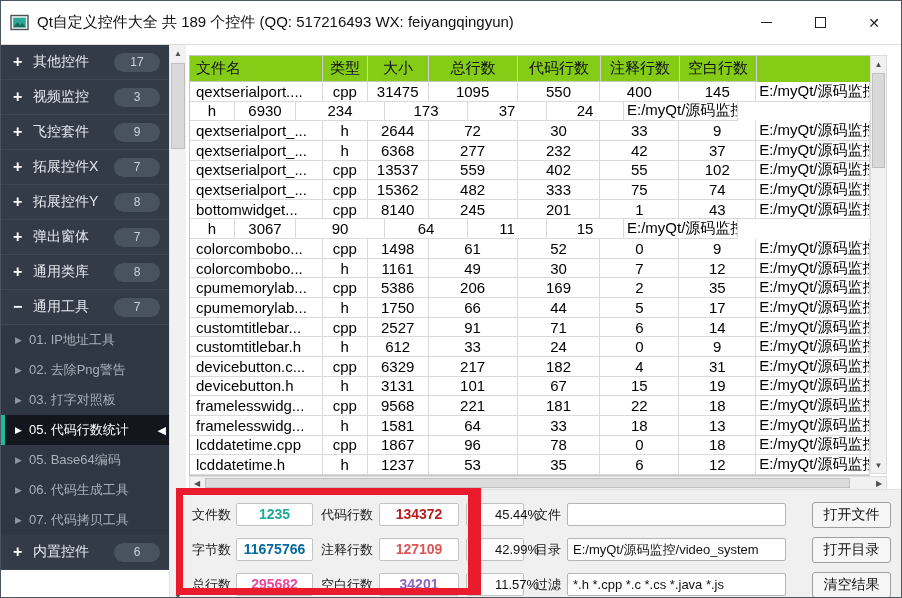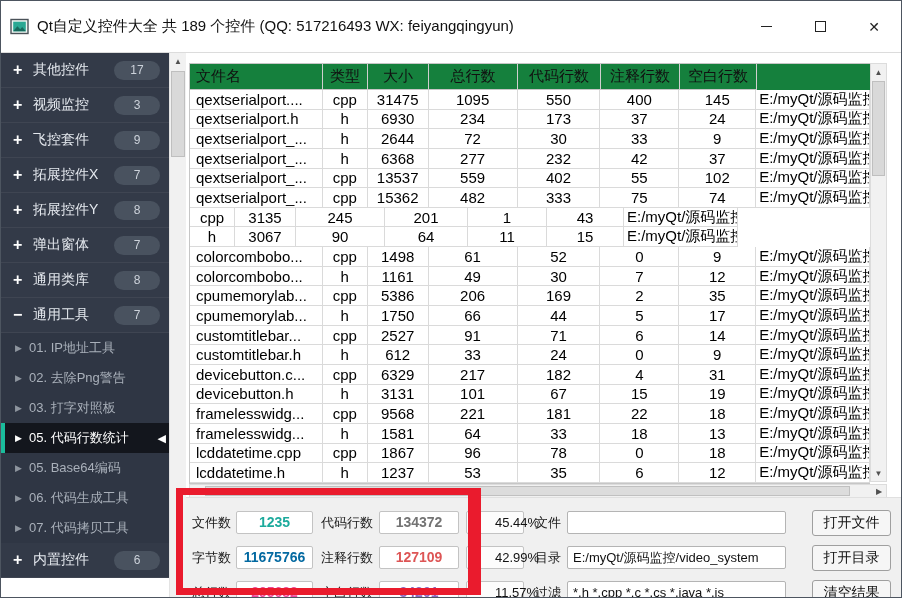--- a/index.html
+++ b/index.html
@@ -1,21 +1,21 @@
 <!DOCTYPE html>
 <html><head>
 <meta charset="utf-8">
 <style>
   * { margin:0; padding:0; box-sizing:border-box; }
   body { background:#888; font-family:"Liberation Sans", sans-serif; }
   .window{ position:relative; width:902px; height:598px; background:#fff;
            border:1px solid #4d5560; overflow:hidden; }
 
   
-  .titlebar{ height:52px; background:#fff; border-bottom:1px solid #dcdcdc;
+  .titlebar{ height:44px; background:#fff; border-bottom:1px solid #dcdcdc;
              display:flex; align-items:center; }
   .app-icon{ margin-left:9px; width:19px; height:19px; flex:0 0 auto; }
   .title-text{ margin-left:8px; font-size:15px; color:#101010; white-space:nowrap; }
   .win-controls{ margin-left:auto; display:flex; height:100%; }
   .win-btn{ width:54px; height:100%; display:flex; align-items:center; justify-content:center; color:#222; }
   .glyph-min{ width:11px; height:1px; background:#222; }
   .glyph-max{ width:11px; height:11px; border:1px solid #222; }
   .glyph-close{ font-size:14px; line-height:1; }
 
   
@@ -43,21 +43,21 @@
   .sc-arrow{ position:absolute; left:0; width:100%; height:16px; display:flex; align-items:center;
              justify-content:center; font-size:8px; color:#505050; background:#f1f1f1; }
   .sc-thumb{ position:absolute; left:1px; right:1px; background:#d9d9d9; border:1px solid #bfbfbf; }
 
   
   .main{ flex:1; position:relative; background:#ffffff; }
 
   .table-outer{ position:absolute; left:3px; top:10px; width:698px; }
   .table-top{ display:flex; }
   .grid{ width:681px; border:1px solid #c6c6c6; border-right:none; }
-  .thead{ display:flex; height:26px; background:#15803d; }
+  .thead{ display:flex; height:26px; background:#84cc16; }
   .th{ border-right:1px solid #cfcfcf; border-bottom:1px solid #c6c6c6; display:flex;
        align-items:center; justify-content:center; font-size:15px; color:#111; }
   .tbody{ height:393px; overflow:hidden; }
   .tr{ display:flex; height:19.65px; }
   .td{ border-right:1px solid #dadada; border-bottom:1px solid #dadada; font-size:15px; color:#000;
        display:flex; align-items:center; justify-content:center; overflow:hidden; white-space:nowrap; }
   .c0{ width:133px; justify-content:flex-start; padding-left:6px; }
   .c1{ width:45px; } .c2{ width:61px; } .c3{ width:89px; } .c4{ width:83px; }
   .c5{ width:79px; } .c6{ width:77px; }
   .c7{ width:114px; justify-content:flex-start; padding-left:3px; }
@@ -213,21 +213,20 @@
                   <div class="td c0">qextserialport....</div>
                   <div class="td c1">cpp</div>
                   <div class="td c2">31475</div>
                   <div class="td c3">1095</div>
                   <div class="td c4">550</div>
                   <div class="td c5">400</div>
                   <div class="td c6">145</div>
                   <div class="td c7">E:/myQt/源码监控/..</div>
                 </div>
                 <div class="tr">
-                  <div class="td c0">qextserialport.h</div>
                   <div class="td c1">h</div>
                   <div class="td c2">6930</div>
                   <div class="td c3">234</div>
                   <div class="td c4">173</div>
                   <div class="td c5">37</div>
                   <div class="td c6">24</div>
                   <div class="td c7">E:/myQt/源码监控/..</div>
                 </div>
                 <div class="tr">
                   <div class="td c0">qextserialport_...</div>
@@ -263,22 +262,23 @@
                   <div class="td c0">qextserialport_...</div>
                   <div class="td c1">cpp</div>
                   <div class="td c2">15362</div>
                   <div class="td c3">482</div>
                   <div class="td c4">333</div>
                   <div class="td c5">75</div>
                   <div class="td c6">74</div>
                   <div class="td c7">E:/myQt/源码监控/..</div>
                 </div>
                 <div class="tr">
-                  <div class="td c1">cpp</div>
-                  <div class="td c2">3135</div>
+                  <div class="td c0">bottomwidget...</div>
+                  <div class="td c1">cpp</div>
+                  <div class="td c2">8140</div>
                   <div class="td c3">245</div>
                   <div class="td c4">201</div>
                   <div class="td c5">1</div>
                   <div class="td c6">43</div>
                   <div class="td c7">E:/myQt/源码监控/..</div>
                 </div>
                 <div class="tr">
                   <div class="td c1">h</div>
                   <div class="td c2">3067</div>
                   <div class="td c3">90</div>
@@ -420,21 +420,21 @@
           <div class="hsc-thumb" style="left:15px; width:645px;"></div>
           <div class="hsc-arrow" style="right:0">▶</div>
         </div>
       </div>
 
       <div class="bottom">
           <div class="b-row">
     <span class="b-lab1">文件数</span>
     <span class="b-box1" style="color: rgb(28, 170, 156);">1235</span>
     <span class="b-lab2">代码行数</span>
-    <span class="b-box2" style="color: #737373;">134372</span>
+    <span class="b-box2" style="color: #b91c1c;">134372</span>
     <span class="b-pct">45.44%</span>
     <span class="b-lab3">文件</span>
     <input class="b-input" type="text" value="" style="">
     <button class="b-btn">打开文件</button>
   </div>
           <div class="b-row">
     <span class="b-lab1">字节数</span>
     <span class="b-box1" style="color: #0369a1;">11675766</span>
     <span class="b-lab2">注释行数</span>
     <span class="b-box2" style="color: rgb(221, 85, 85);">127109</span>

